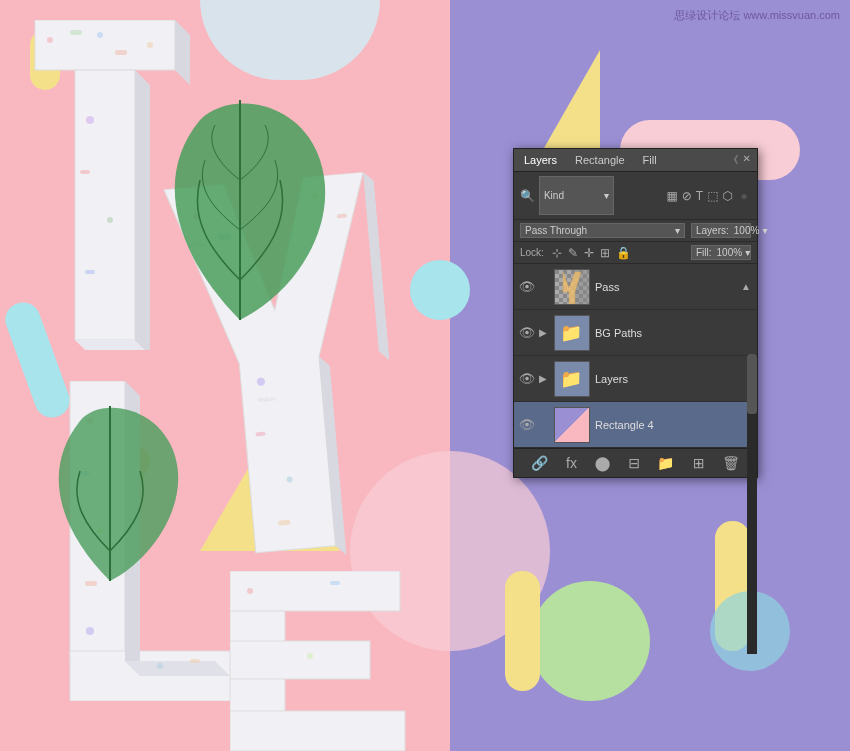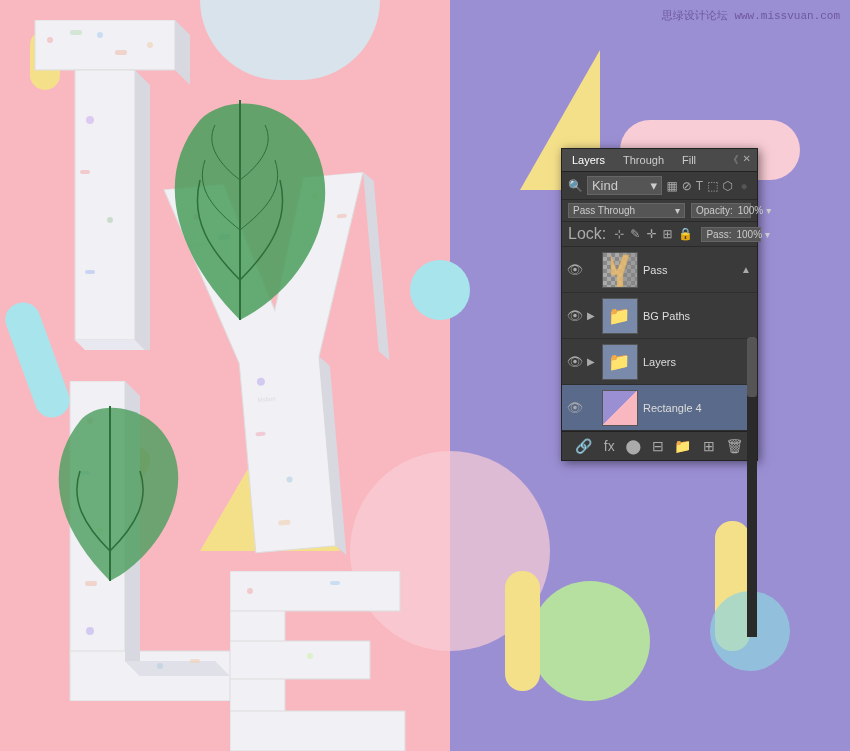--- a/index.html
+++ b/index.html
@@ -167,29 +167,29 @@
     }
 
     
     #watermark {
       position: absolute;
       top: 8px;
       right: 10px;
       color: rgba(80,50,120,0.6);
       font-size: 11px;
       z-index: 100;
-      font-family: Liberation Mono, monospace;
+      font-family: Liberation Sans, sans-serif;
     }
 
     
     #layers-panel {
       position: absolute;
       top: 148px;
       right: 92px;
-      width: 197px;
+      width: 245px;
       background: #7dd3fc;
       border: 1px solid #222;
       z-index: 50;
       font-family: Arial, sans-serif;
       font-size: 11px;
       color: #ccc;
       box-shadow: 2px 2px 10px rgba(0,0,0,0.5);
     }
 
     
@@ -227,22 +227,22 @@
       align-items: center;
       padding: 4px 6px;
       gap: 4px;
       background: #3a3a3a;
       border-bottom: 1px solid #2a2a2a;
     }
     .filter-dropdown {
       background: #555;
       border: 1px solid #666;
       color: #ccc;
-      font-size: 13px;
-      padding: 1px 4px;
+      font-size: 10px;
+      padding: 13px 4px;
       display: flex;
       align-items: center;
       gap: 11px;
       width: 75px;
     }
     .filter-icons {
       display: flex;
       gap: 4px;
       margin-left: auto;
     }
@@ -283,21 +283,21 @@
     .panel-lock-row {
       display: flex;
       align-items: center;
       padding: 3px 6px;
       gap: 8px;
       background: #3a3a3a;
       border-bottom: 1px solid #2a2a2a;
     }
     .lock-label {
       color: #aaa;
-      font-size: 16px;
+      font-size: 10px;
       text-align: right;
     }
     .lock-icons {
       display: flex;
       gap: 6px;
     }
     .fill-field {
       margin-left: auto;
       background: #555;
       border: 1px solid #666;
@@ -553,21 +553,21 @@
 
 </div>
 
 <div id="watermark">思绿设计论坛 www.missvuan.com</div>
 
 <div id="layers-panel">
 
   <div class="panel-titlebar">
     <div class="panel-tabs">
       <span class="panel-tab active">Layers</span>
-      <span class="panel-tab">Through</span>
+      <span class="panel-tab">Rectangle</span>
       <span class="panel-tab">Fill</span>
     </div>
     <div class="panel-icons">
       <span>《</span>
       <span>✕</span>
     </div>
   </div>
 
   <div class="panel-filter-row">
     <span style="font-size:12px; color:#aaa;">🔍</span>
@@ -584,37 +584,37 @@
       <span style="font-size:12px; color:#555; background:#3a3a3a; border-radius:50%; width:14px; height:14px; display:inline-flex; align-items:center; justify-content:center;">●</span>
     </div>
   </div>
 
   <div class="panel-blend-row">
     <div class="blend-dropdown">
       <span>Pass Through</span>
       <span style="margin-left:auto;">▾</span>
     </div>
     <div class="opacity-field">
-      <span>Opacity:</span>
+      <span>Layers:</span>
       <span style="margin-left:2px;">100%</span>
       <span>▾</span>
     </div>
   </div>
 
   <div class="panel-lock-row">
     <span class="lock-label">Lock:</span>
     <div class="lock-icons">
       <span style="font-size:12px; color:#aaa;">⊹</span>
       <span style="font-size:12px; color:#aaa;">✎</span>
       <span style="font-size:12px; color:#aaa;">✛</span>
       <span style="font-size:12px; color:#aaa;">⊞</span>
       <span style="font-size:12px; color:#aaa;">🔒</span>
     </div>
     <div class="fill-field">
-      <span>Pass:</span>
+      <span>Fill:</span>
       <span style="margin-left:2px;">100%</span>
       <span>▾</span>
     </div>
   </div>
 
   <div style="position:relative;">
 
     <div class="layer-item">
       <div class="layer-visibility">👁</div>
       <div class="layer-expand"></div>

